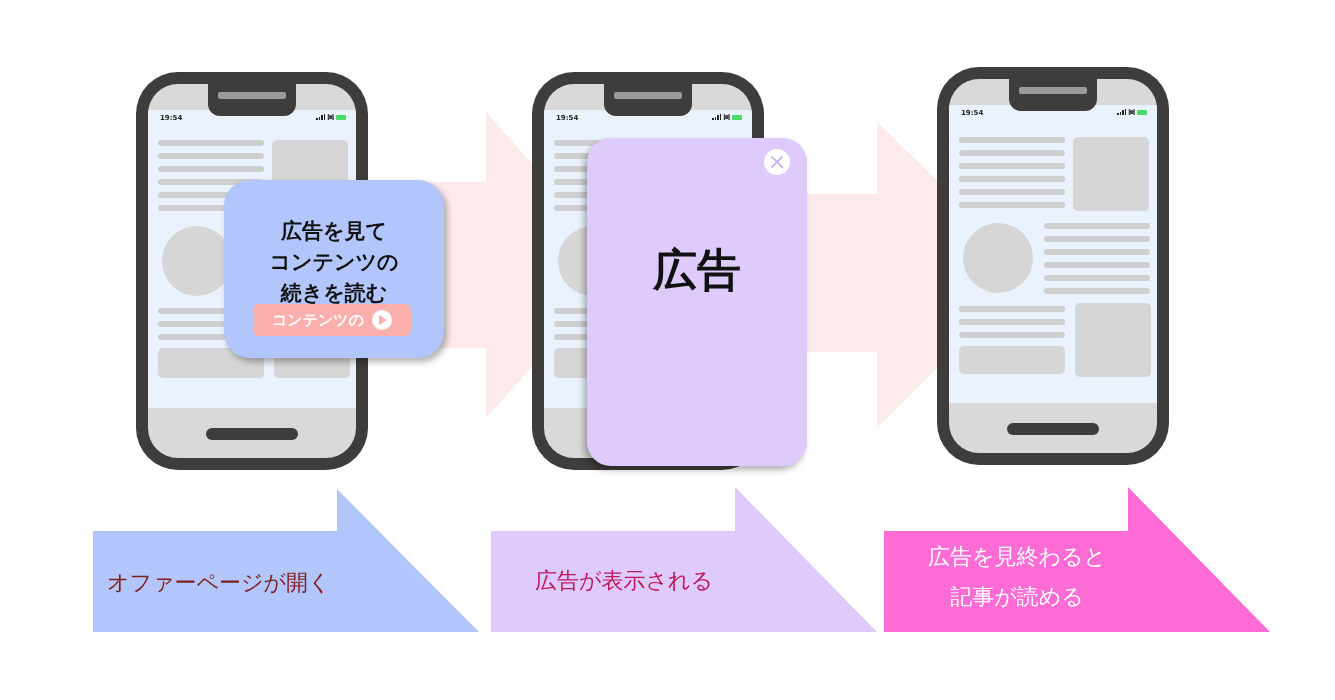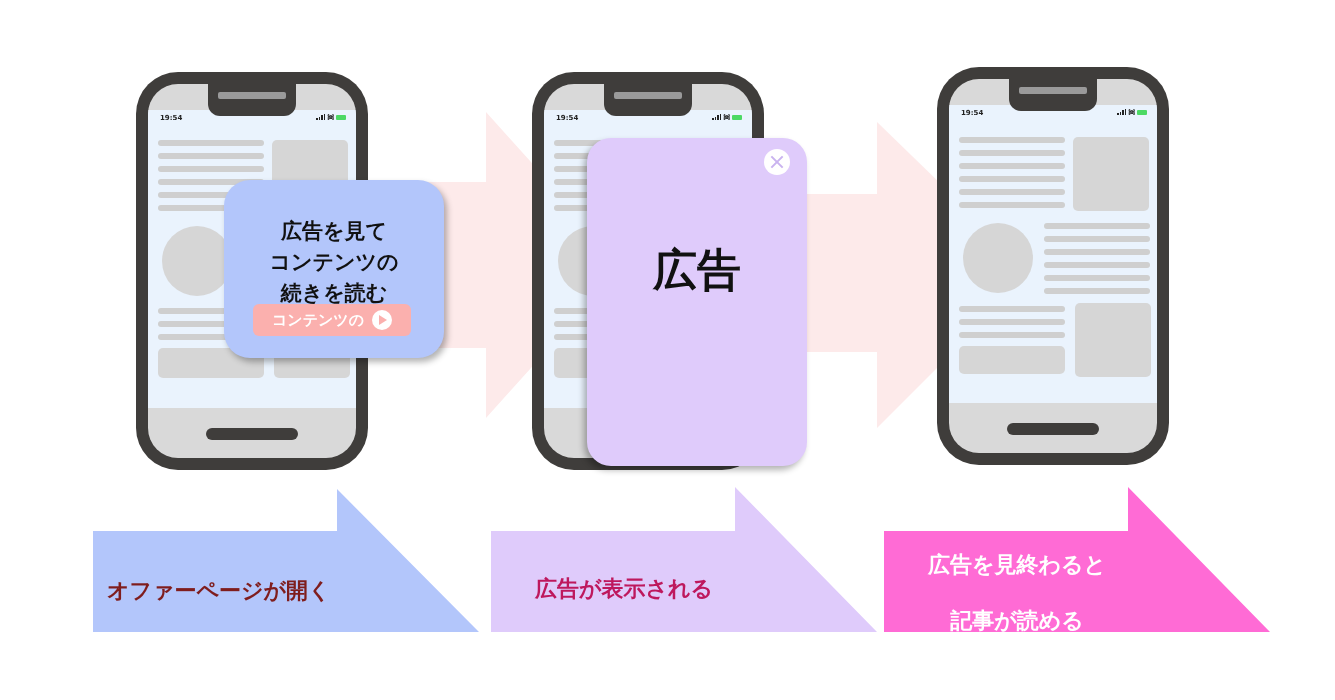--- a/index.html
+++ b/index.html
@@ -47,21 +47,21 @@
         border-radius: 24px; box-shadow: -3px 4px 6px rgba(0,0,0,0.3); }
   .ad .label { position: absolute; left: 0; right: 0; top: 103px; text-align: center; font-size: 44px; font-weight: bold; color: #111; }
   .ad .close { position: absolute; right: 17px; top: 11px; width: 26px; height: 26px; border-radius: 50%; background: #fff; }
   .ad .close::before, .ad .close::after { content: ""; position: absolute; left: 5px; top: 12px; width: 16px; height: 2px;
                   background: #c9b3ef; }
   .ad .close::before { transform: rotate(45deg); }
   .ad .close::after { transform: rotate(-45deg); }
 
   
   .step { position: absolute; }
-  .step .txt { position: absolute; font-size: 22px; font-weight: bold; white-space: pre-line; text-align: center; line-height: 56px; }
+  .step .txt { position: absolute; font-size: 22px; font-weight: normal; white-space: pre-line; text-align: center; line-height: 40px; }
 </style>
 </head>
 <body>
 
 <svg class="bg-arrow" style="left:420px;top:112px" width="120" height="306" viewBox="0 0 120 306">
   <polygon points="0,70 66,70 66,0 120,60 120,246 66,306 66,236 0,236" fill="#fdeaea"></polygon>
 </svg>
 <svg class="bg-arrow" style="left:805px;top:122px" width="140" height="306" viewBox="0 0 140 306">
   <polygon points="0,72 72,72 72,0 140,66 140,238 72,306 72,230 0,230" fill="#fdeaea"></polygon>
 </svg>

